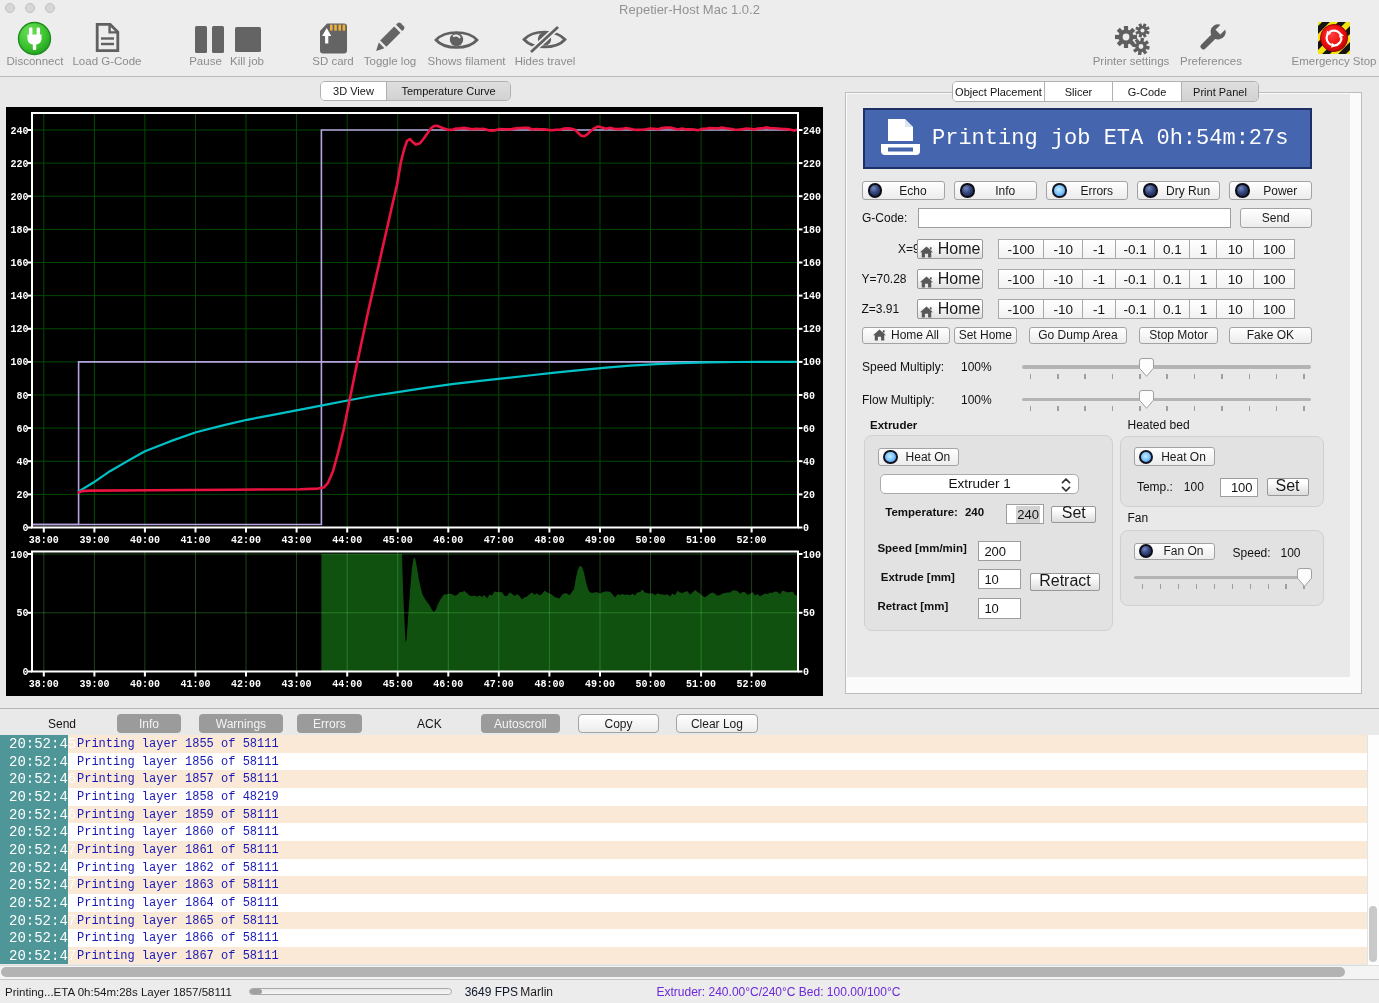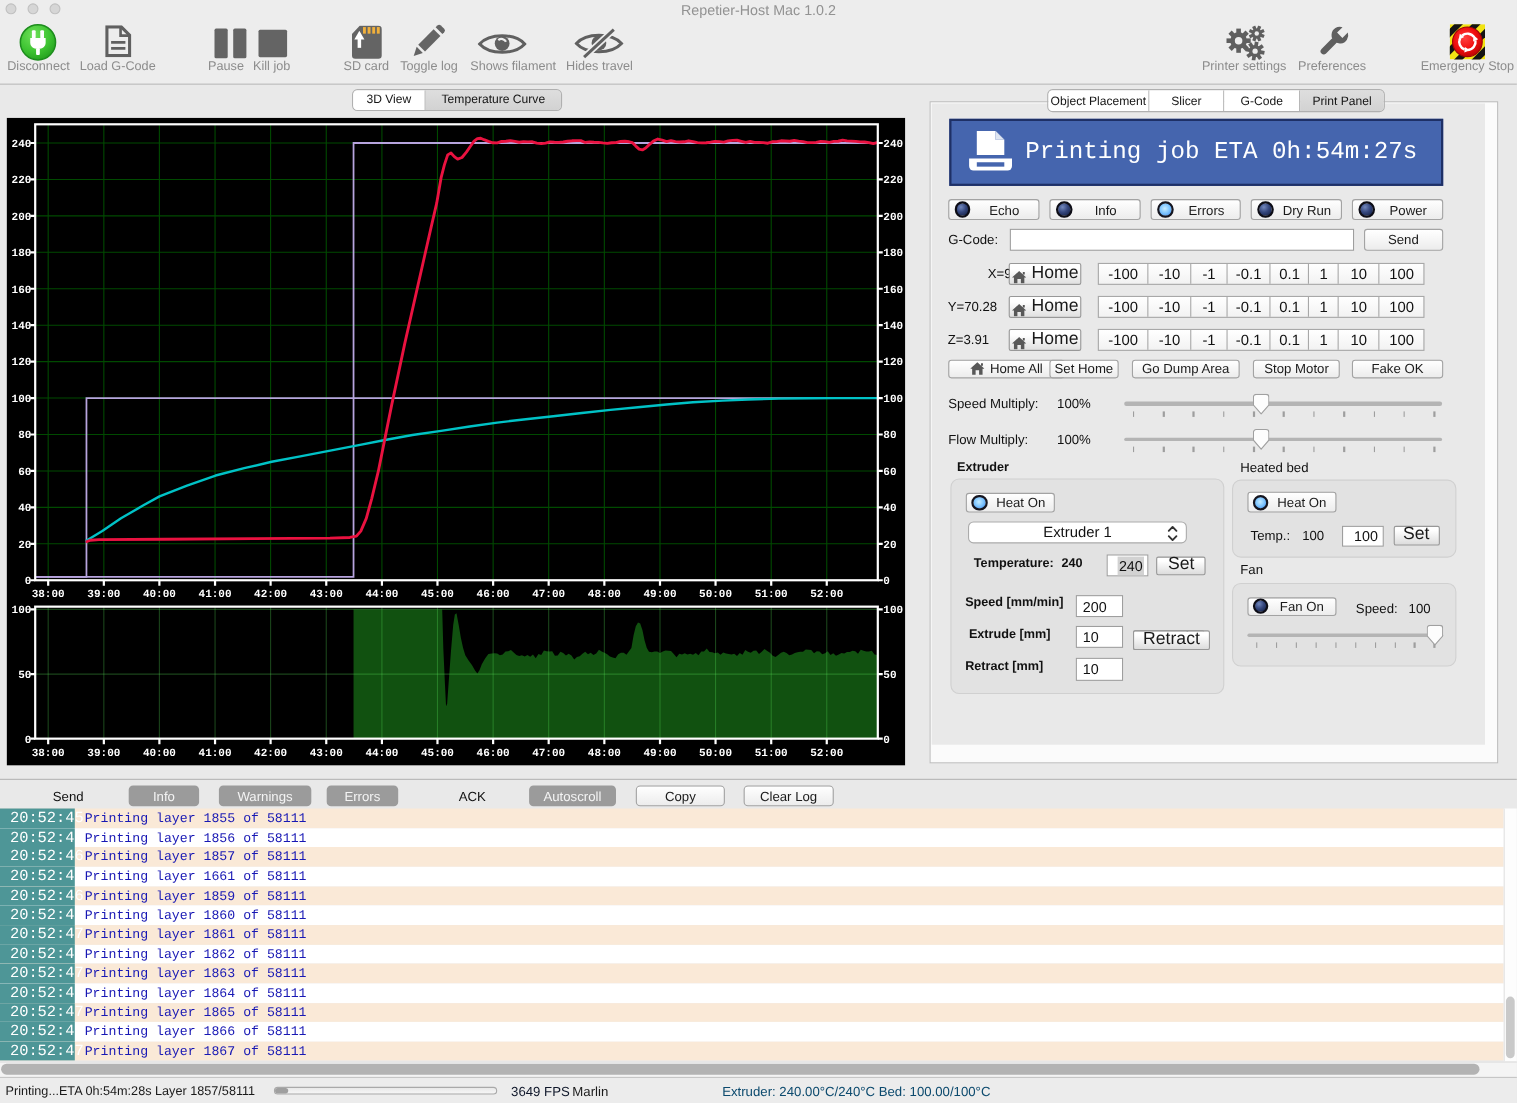--- a/index.html
+++ b/index.html
@@ -450,21 +450,21 @@
     <div style="width:45.3px;border-right:1px solid #a8a8a8;display:flex;align-items:center;justify-content:center">-100</div>
     <div style="width:39.4px;border-right:1px solid #a8a8a8;display:flex;align-items:center;justify-content:center">-10</div>
     <div style="width:32.9px;border-right:1px solid #a8a8a8;display:flex;align-items:center;justify-content:center">-1</div>
     <div style="width:39.7px;border-right:1px solid #a8a8a8;display:flex;align-items:center;justify-content:center">-0.1</div>
     <div style="width:35.3px;border-right:1px solid #a8a8a8;display:flex;align-items:center;justify-content:center">0.1</div>
     <div style="width:27.1px;border-right:1px solid #a8a8a8;display:flex;align-items:center;justify-content:center">1</div>
     <div style="width:37.1px;border-right:1px solid #a8a8a8;display:flex;align-items:center;justify-content:center">10</div>
     <div style="width:40.1px;border-right:none;display:flex;align-items:center;justify-content:center">100</div>
   </div>
 
-<div class="btn" style="left:862px;top:326.6px;width:106px;height:17.8px"><svg width="13" height="12" viewBox="0 0 14 12" style="margin-right:5px">
+<div class="btn" style="left:862px;top:326.6px;width:88px;height:17.8px"><svg width="13" height="12" viewBox="0 0 14 12" style="margin-right:5px">
       <path d="M7,0 L14,6.3 h-1.9 V12 H8.7 V7.8 H5.3 V12 H1.9 V6.3 H0 Z M10.6,0.8 h1.9 v2.6 h-1.9 z" fill="#585858"></path>
     </svg>Home All</div>
 <div class="btn" style="left:954px;top:326.6px;width:62.7px;height:17.8px">Set Home</div>
 <div class="btn" style="left:1028.8px;top:326.6px;width:98.2px;height:17.8px">Go Dump Area</div>
 <div class="btn" style="left:1139px;top:326.6px;width:79.4px;height:17.8px">Stop Motor</div>
 <div class="btn" style="left:1229px;top:326.6px;width:82.9px;height:17.8px">Fake OK</div>
 
 <div class="lbl" style="left:862px;top:360px;height:14px">Speed Multiply:</div>
 <div class="lbl" style="left:961px;top:360px;height:14px">100%</div>
 <div class="abs" style="left:1021.8px;top:365.3px;width:289px;height:3.6px;background:#b4b4b4;border-radius:2px"></div>
@@ -568,21 +568,21 @@
 <div class="graybtn" style="left:199.1px;top:714.3px;width:83.7px;height:18.7px">Warnings</div>
 <div class="graybtn" style="left:296.9px;top:714.3px;width:65.1px;height:18.7px">Errors</div>
 <div class="lbl" style="left:417px;top:714px;height:19px">ACK</div>
 <div class="graybtn" style="left:480.8px;top:714.3px;width:79.2px;height:18.7px">Autoscroll</div>
 <div class="btn" style="left:578.1px;top:714.3px;width:80.9px;height:18.7px;border-radius:4px">Copy</div>
 <div class="btn" style="left:675.9px;top:714.3px;width:82px;height:18.7px;border-radius:4px">Clear Log</div>
 
 <div class="logrow" style="top:735px;height:18px;background:#fae9d7"><span class="ts">20:52:45</span><span class="msg">Printing layer 1855 of 58111</span></div>
 <div class="logrow" style="top:753px;height:17px;background:#ffffff"><span class="ts">20:52:45</span><span class="msg">Printing layer 1856 of 58111</span></div>
 <div class="logrow" style="top:770px;height:18px;background:#fae9d7"><span class="ts">20:52:46</span><span class="msg">Printing layer 1857 of 58111</span></div>
-<div class="logrow" style="top:788px;height:18px;background:#ffffff"><span class="ts">20:52:46</span><span class="msg">Printing layer 1661 of 58111</span></div>
+<div class="logrow" style="top:788px;height:18px;background:#ffffff"><span class="ts">20:52:46</span><span class="msg">Printing layer 1858 of 48219</span></div>
 <div class="logrow" style="top:806px;height:17px;background:#fae9d7"><span class="ts">20:52:46</span><span class="msg">Printing layer 1859 of 58111</span></div>
 <div class="logrow" style="top:823px;height:18px;background:#ffffff"><span class="ts">20:52:46</span><span class="msg">Printing layer 1860 of 58111</span></div>
 <div class="logrow" style="top:841px;height:18px;background:#fae9d7"><span class="ts">20:52:47</span><span class="msg">Printing layer 1861 of 58111</span></div>
 <div class="logrow" style="top:859px;height:17px;background:#ffffff"><span class="ts">20:52:47</span><span class="msg">Printing layer 1862 of 58111</span></div>
 <div class="logrow" style="top:876px;height:18px;background:#fae9d7"><span class="ts">20:52:47</span><span class="msg">Printing layer 1863 of 58111</span></div>
 <div class="logrow" style="top:894px;height:18px;background:#ffffff"><span class="ts">20:52:47</span><span class="msg">Printing layer 1864 of 58111</span></div>
 <div class="logrow" style="top:912px;height:17px;background:#fae9d7"><span class="ts">20:52:47</span><span class="msg">Printing layer 1865 of 58111</span></div>
 <div class="logrow" style="top:929px;height:18px;background:#ffffff"><span class="ts">20:52:47</span><span class="msg">Printing layer 1866 of 58111</span></div>
 <div class="logrow" style="top:947px;height:17px;background:#fae9d7"><span class="ts">20:52:47</span><span class="msg">Printing layer 1867 of 58111</span></div>
 <div class="abs" style="left:1367px;top:735px;width:12px;height:229.5px;background:#fdfdfd;border-left:1px solid #e3e3e3"></div>
@@ -590,13 +590,13 @@
 
 <div class="abs" style="left:0;top:964.5px;width:1379px;height:14.5px;background:#f4f4f4;border-top:1px solid #ddd"></div>
 <div class="abs" style="left:1px;top:967px;width:1344px;height:10px;background:#b3b3b3;border-radius:5px"></div>
 
 <div class="abs" style="left:0;top:979px;width:1379px;height:24px;background:#ececec;border-top:1px solid #c6c6c6"></div>
 <div class="lbl" style="left:5px;top:983px;height:17px;color:#1a1a1a;font-size:11.5px">Printing...ETA 0h:54m:28s Layer 1857/58111</div>
 <div class="abs" style="left:248.7px;top:988.3px;width:203px;height:6.6px;border:1px solid #a9a9a9;border-radius:3.5px;background:linear-gradient(#e8e8e8,#f6f6f6)"></div>
 <div class="abs" style="left:249.7px;top:989.3px;width:12px;height:4.6px;border-radius:3px;background:#9f9f9f"></div>
 <div class="lbl" style="left:432px;top:983px;width:86px;height:17px;color:#0f172a;justify-content:flex-end">3649 FPS</div>
 <div class="lbl" style="left:520.3px;top:983px;height:17px;color:#1a1a1a">Marlin</div>
-<div class="lbl" style="left:656.5px;top:983px;height:17px;color:#0c4a6e;font-size:12px">Extruder: 240.00°C/240°C Bed: 100.00/100°C</div>
+<div class="lbl" style="left:656.5px;top:983px;height:17px;color:#6d28d9;font-size:12px">Extruder: 240.00°C/240°C Bed: 100.00/100°C</div>
 
 </body></html>

